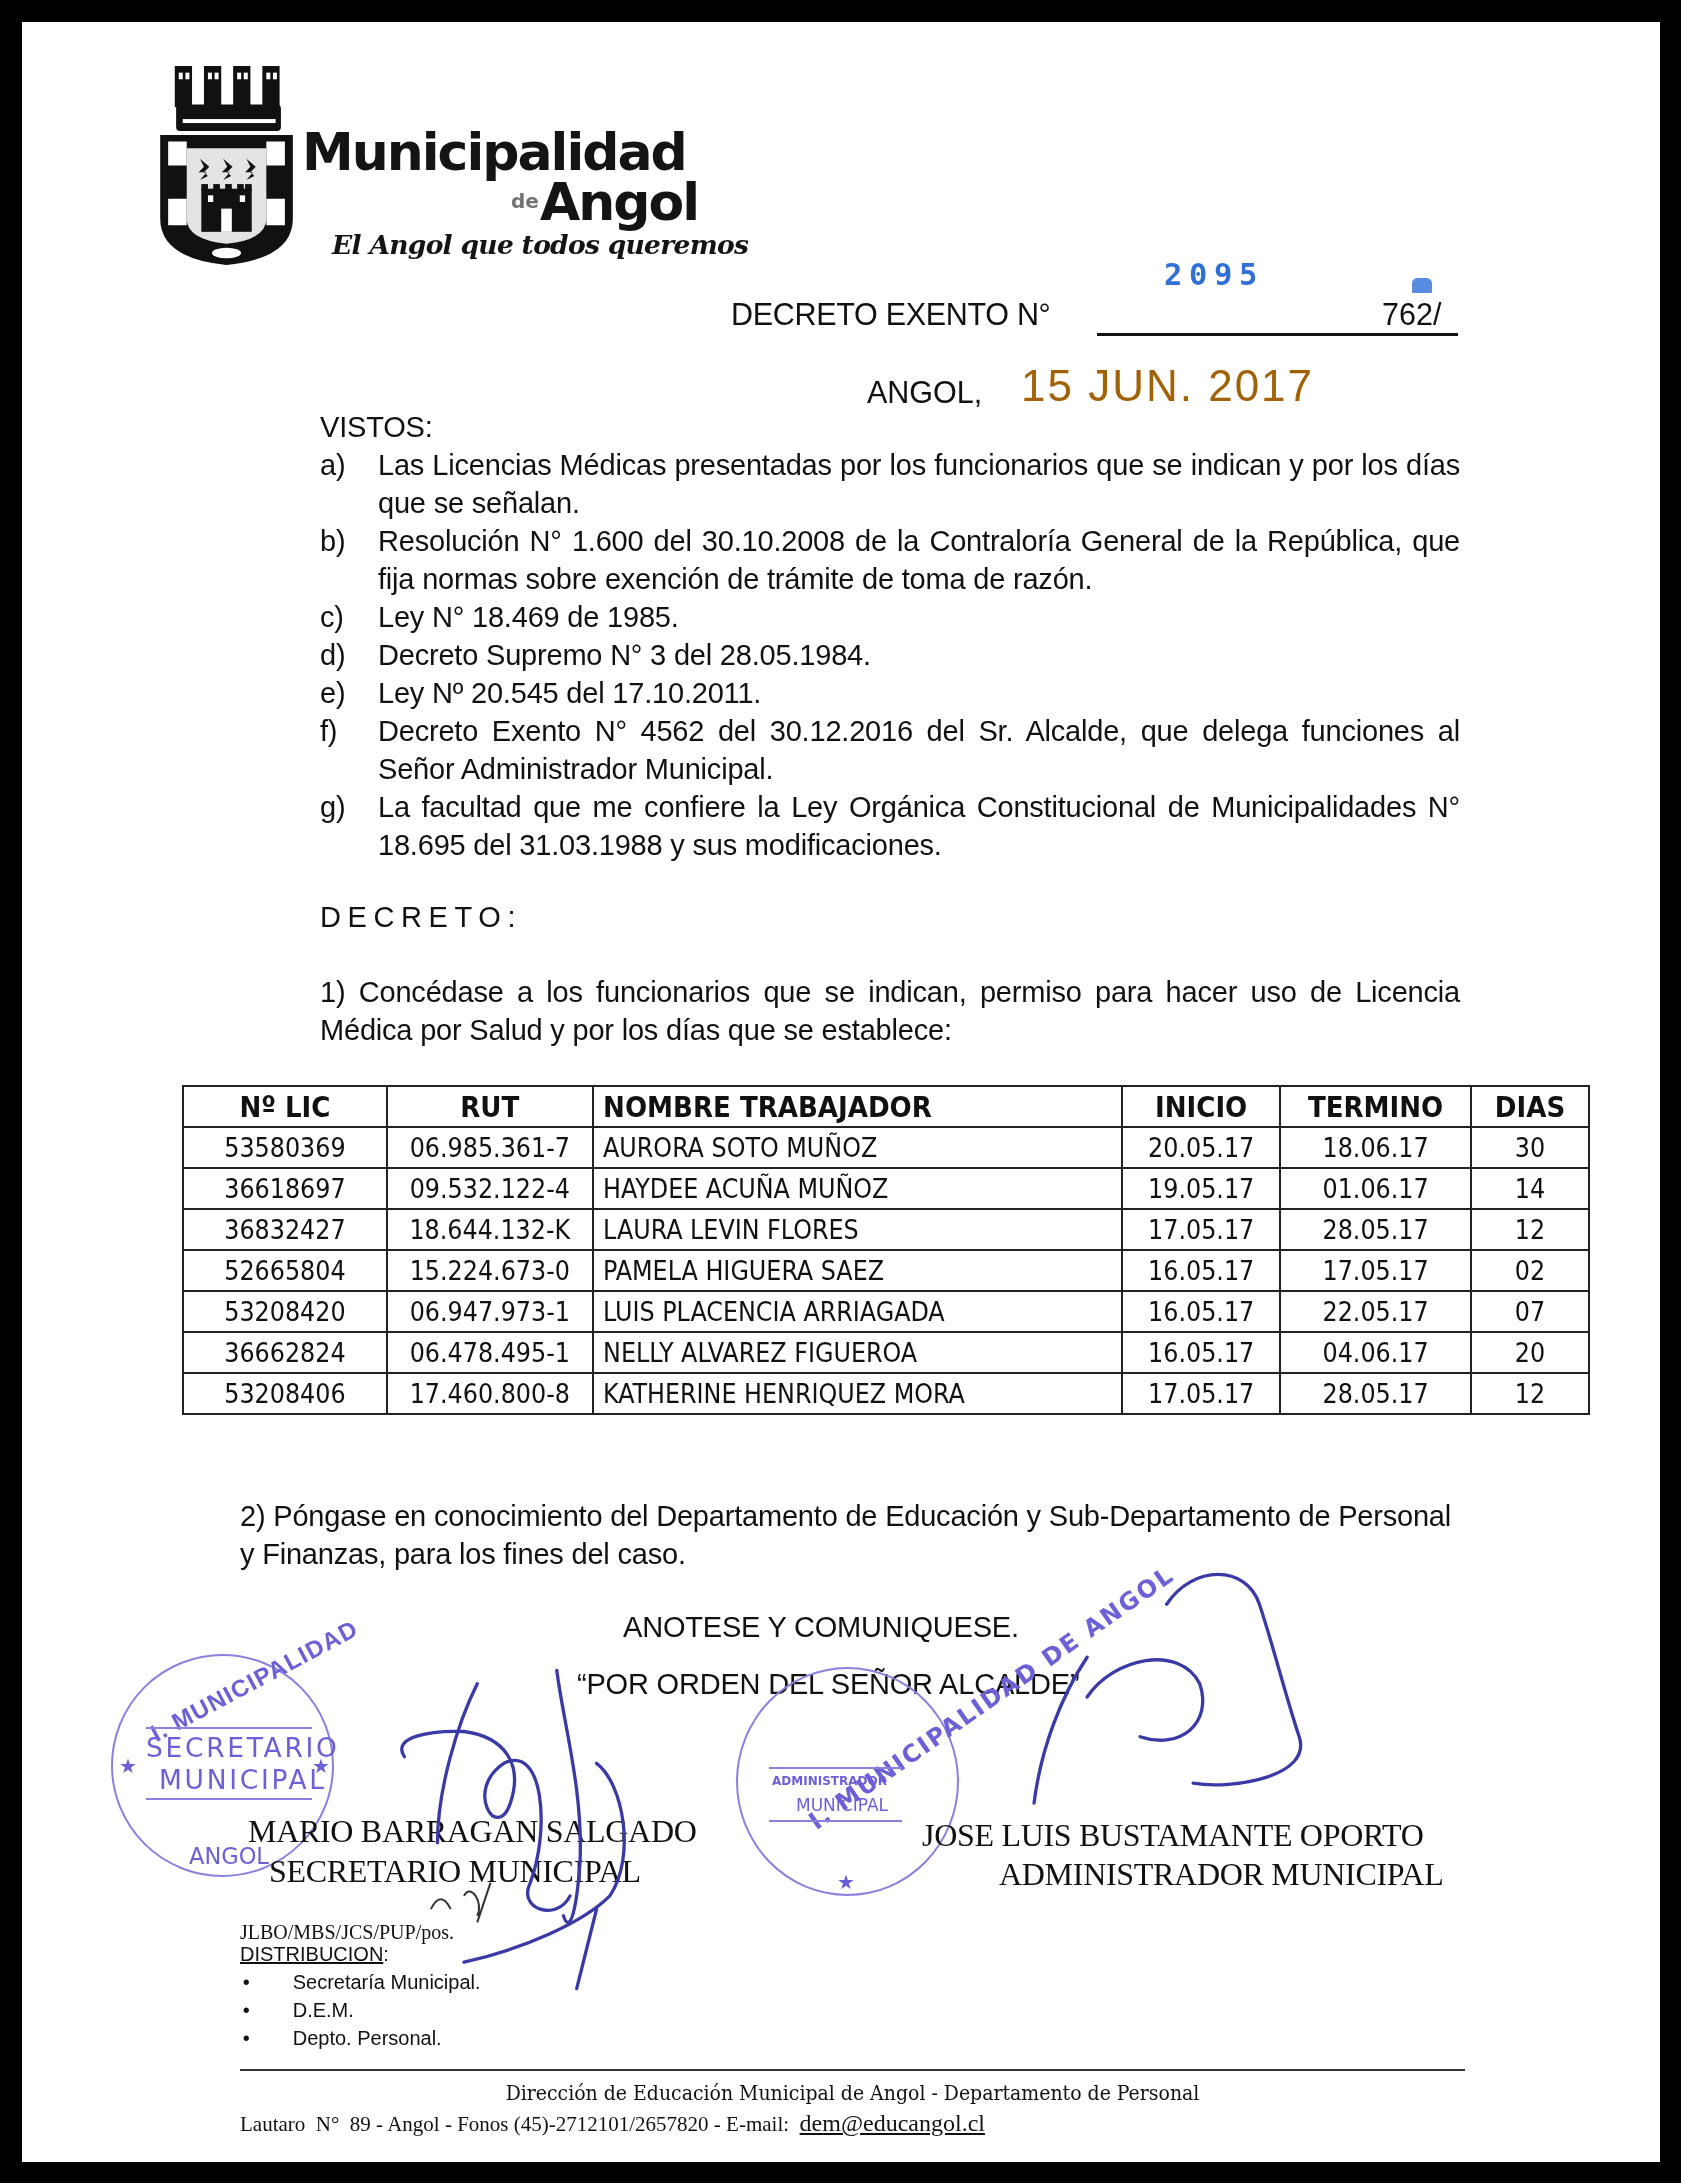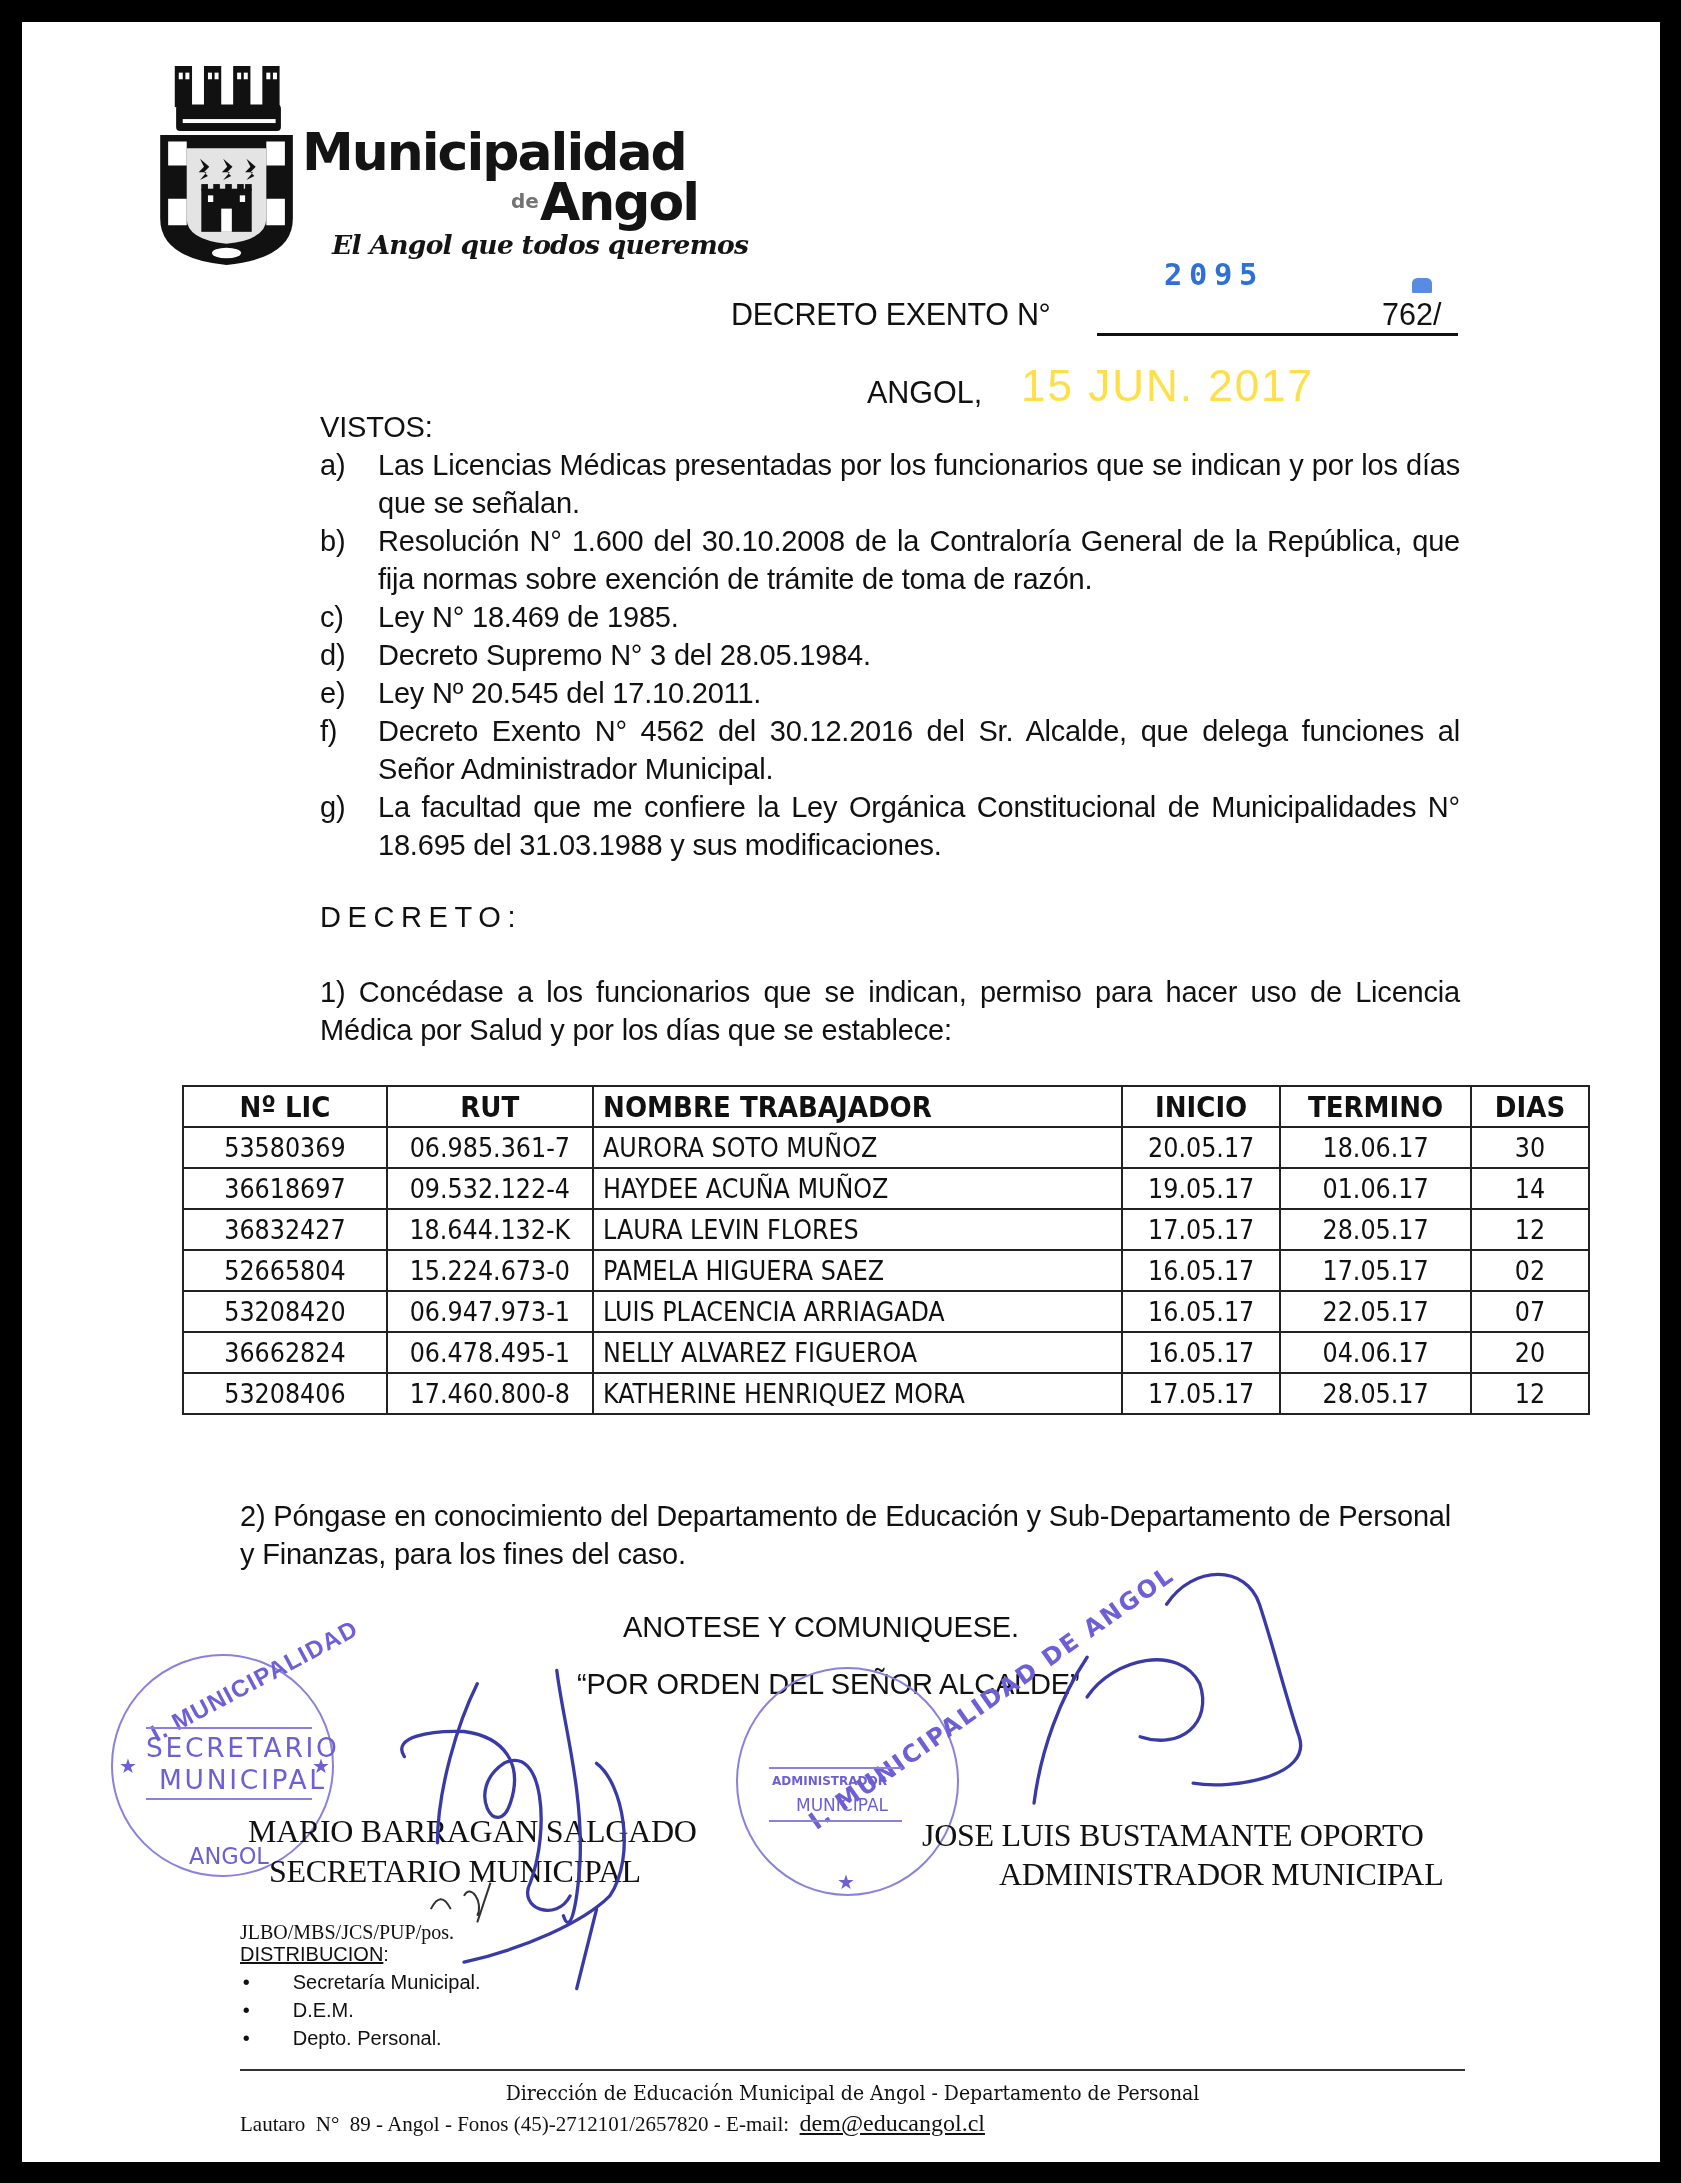--- a/index.html
+++ b/index.html
@@ -22,21 +22,21 @@
     font-size: 26.5px; color: #141414; letter-spacing: -0.7px; }
 
   
   .stamp-blue { color: #2f6fd6; font-family: "DejaVu Sans Mono", monospace; font-weight: bold; }
   .decree-num-stamp { left: 1164px; top: 257px; font-size: 30.5px; letter-spacing: 6.6px; }
   .decree-small-mark { left: 1412px; top: 278px; width: 20px; height: 14.6px; background: #3a78dc; border-radius: 5.3px 5.3px 1.3px 1.3px; opacity: .85; }
   .decree-label { left: 731px; top: 297px; font-size: 30.5px; letter-spacing: -0.3px; }
   .decree-line { left: 1097px; top: 333px; width: 361px; height: 2.7px; background: #111; }
   .decree-suffix { left: 1382px; top: 297px; font-size: 30.5px; }
   .city-label { left: 867px; top: 375px; font-size: 30.5px; }
-  .date-stamp { left: 1021px; top: 361px; font-size: 44px; color: #fde047; font-family: "Liberation Sans Narrow", "Liberation Sans", sans-serif; letter-spacing: 2px; }
+  .date-stamp { left: 1021px; top: 361px; font-size: 44px; color: #a16207; font-family: "Liberation Sans Narrow", "Liberation Sans", sans-serif; letter-spacing: 2px; }
 
   
   .body-text { font-size: 29px; line-height: 38px; letter-spacing: -0.2px; }
   .vistos-title { left: 320px; top: 408px; }
   .vistos-list { left: 320px; top: 446px; width: 1140px; margin: 0; padding: 0; list-style: none; }
   .vistos-list li { display: flex; }
   .vistos-list .letter { width: 58px; flex: 0 0 58px; }
   .vistos-list .txt { text-align: justify; flex: 1; }
 
   .decreto-title { left: 320px; top: 898px; letter-spacing: 6.6px; }

